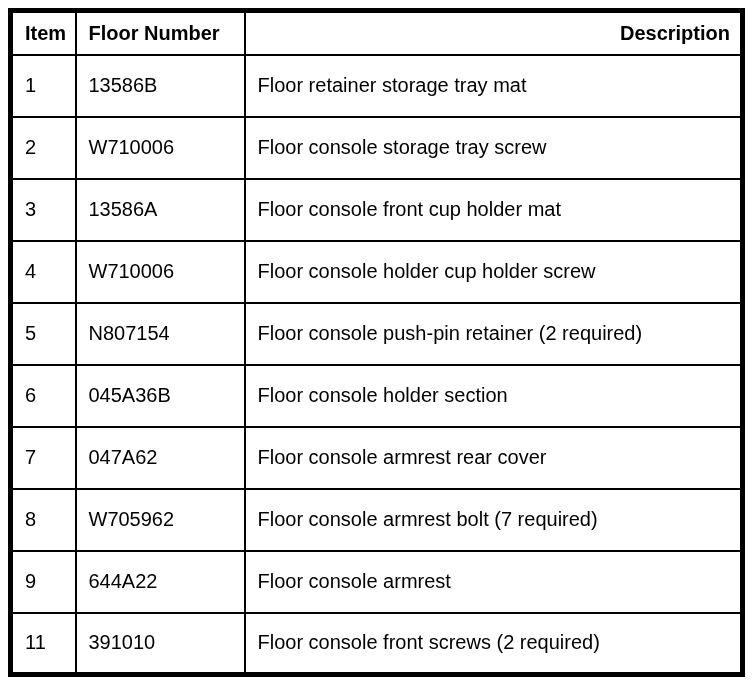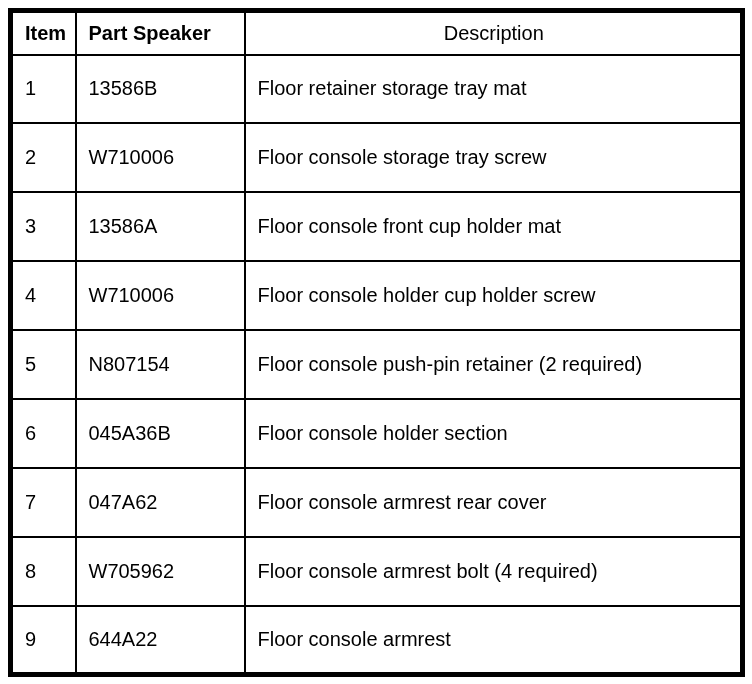--- a/index.html
+++ b/index.html
@@ -48,22 +48,22 @@
     height: 44px;
   }
   table.parts-table tbody tr {
     height: 48px;
   }
   th.col-item, th.col-part {
     text-align: left;
     font-weight: bold;
   }
   th.col-desc {
-    text-align: center;
-    font-weight: normal;
+    text-align: right;
+    font-weight: bold;
   }
   td {
     font-weight: normal;
     text-align: left;
   }
   col.c-item { width: 65px; }
   col.c-part { width: 169px; }
   col.c-desc { width: auto; }
 </style>
 </head>
@@ -72,21 +72,21 @@
 <div class="page">
   <table class="parts-table">
     <colgroup>
       <col class="c-item">
       <col class="c-part">
       <col class="c-desc">
     </colgroup>
     <thead>
       <tr>
         <th class="col-item">Item</th>
-        <th class="col-part">Part Speaker</th>
+        <th class="col-part">Floor Number</th>
         <th class="col-desc">Description</th>
       </tr>
     </thead>
     <tbody>
       <tr>
         <td>1</td>
         <td>13586B</td>
         <td>Floor retainer storage tray mat</td>
       </tr>
       <tr>
@@ -115,22 +115,27 @@
         <td>Floor console holder section</td>
       </tr>
       <tr>
         <td>7</td>
         <td>047A62</td>
         <td>Floor console armrest rear cover</td>
       </tr>
       <tr>
         <td>8</td>
         <td>W705962</td>
-        <td>Floor console armrest bolt (4 required)</td>
+        <td>Floor console armrest bolt (7 required)</td>
       </tr>
       <tr>
         <td>9</td>
         <td>644A22</td>
         <td>Floor console armrest</td>
       </tr>
+      <tr>
+        <td>11</td>
+        <td>391010</td>
+        <td>Floor console front screws (2 required)</td>
+      </tr>
     </tbody>
   </table>
 </div>
 
 </body></html>

